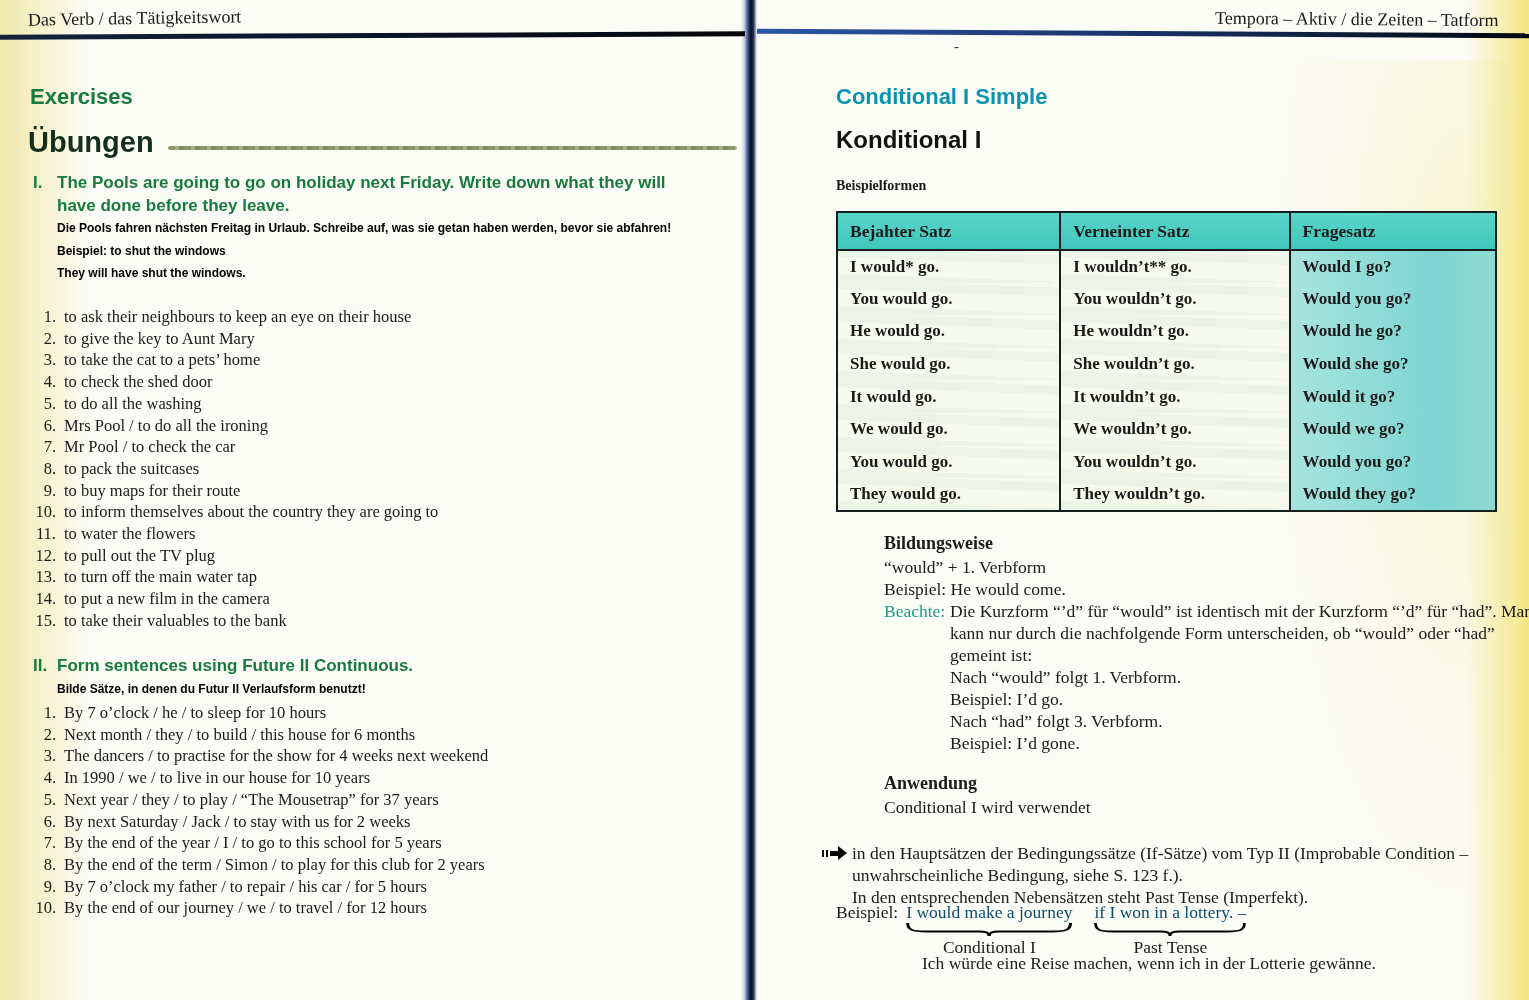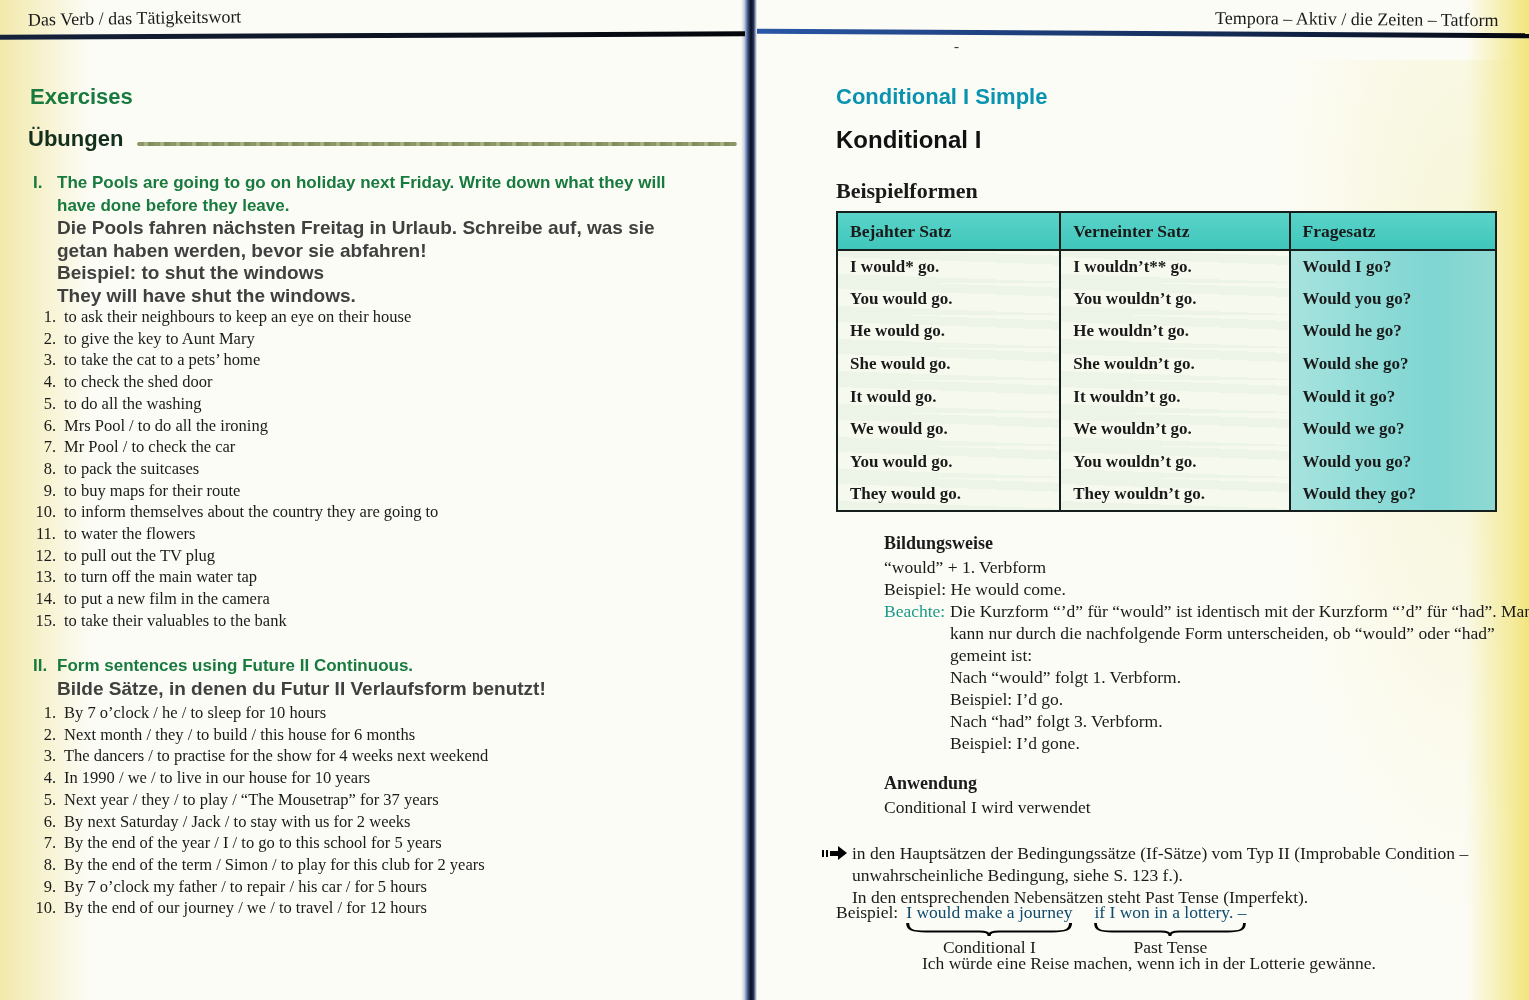--- a/index.html
+++ b/index.html
@@ -22,49 +22,49 @@
   .rule-right { left:757px; top:31px; width:772px;
                 background:linear-gradient(to right,#2b57a8,#16305e 55%,#05070d 100%); transform:rotate(0.35deg); }
 
   
   .lp-header { position:absolute; left:28px; top:8px; font-size:18px; transform:rotate(-0.9deg); }
   .rp-header { position:absolute; right:30px; top:9px; font-size:18px; transform:rotate(0.45deg); }
   .stray { position:absolute; left:954px; top:38px; font-size:15px; color:#333; }
   .lp-title-en { position:absolute; left:30px; top:84px; font-family:"Liberation Sans",sans-serif;
                  font-weight:700; font-size:22px; color:#187a3e; }
   .lp-title-row { position:absolute; left:28px; top:126px; width:709px; display:flex; align-items:center; }
-  .lp-title-de { font-family:"Liberation Sans",sans-serif; font-weight:700; font-size:22px; color:#14301d; }
+  .lp-title-de { font-family:"Liberation Sans",sans-serif; font-weight:700; font-size:29px; color:#14301d; }
   .squiggle { flex:1; height:4px; margin-left:14px; margin-top:10px; border-radius:2px;
               background:repeating-linear-gradient(90deg,#76854c 0 7px,#9aa468 7px 11px,#68783f 11px 16px);
               opacity:0.85; }
 
   .ex-head { display:flex; }
   .roman { font-family:"Liberation Sans",sans-serif; font-weight:700; font-size:17px; color:#187a3e;
            width:24px; flex:0 0 24px; padding-top:1px; }
   .ex-head-text { width:648px; }
   .green-head { font-family:"Liberation Sans",sans-serif; font-weight:700; font-size:17px;
                 color:#187a3e; line-height:22.5px; }
-  .black-head { font-family:"Liberation Sans",sans-serif; font-weight:700; font-size:19px;
-                color:#404040; line-height:22.5px; }
+  .black-head { font-family:"Liberation Sans",sans-serif; font-weight:700; font-size:12px;
+                color:#000000; line-height:22.5px; }
   .ex1 { position:absolute; left:33px; top:172px; }
   .ex2 { position:absolute; left:33px; top:655px; }
 
   .list { position:absolute; left:28px; font-size:16.5px; line-height:21.7px; }
   .list1 { top:306px; }
   .list2 { top:702px; }
   .li { display:flex; }
   .li .num { width:28px; text-align:right; flex:0 0 28px; }
   .li .txt { margin-left:8px; }
 
   
   .rp-title { position:absolute; left:836px; top:84px; font-family:"Liberation Sans",sans-serif;
               font-weight:700; font-size:22px; color:#0a93b0; }
   .rp-subtitle { position:absolute; left:836px; top:126px; font-family:"Liberation Sans",sans-serif;
                  font-weight:700; font-size:24px; color:#111; }
-  .rp-section1 { position:absolute; left:836px; top:178px; font-weight:700; font-size:22px; }
+  .rp-section1 { position:absolute; left:836px; top:178px; font-weight:700; font-size:14px; }
 
   table.forms { position:absolute; left:836px; top:211px; width:661px; border-collapse:collapse;
                 font-size:17px; background:#8b5cf6; }
   table.forms th, table.forms td { border:2px solid #15201e; padding:4px 12px; text-align:left; }
   table.forms th { font-weight:700; font-size:17.5px; height:38px;
                    background:linear-gradient(to bottom,#5bd4c9,#3fc6bb); }
   table.forms td { height:32.6px; font-weight:700; border-top:none; border-bottom:none; }
   table.forms tbody tr:last-child td { border-bottom:2px solid #15201e; }
   table.forms td.c0, table.forms td.c1 { background:
       repeating-linear-gradient(2deg, rgba(110,180,150,0.07) 0 9px, rgba(255,255,255,0) 9px 26px), #f6f9ee; }

